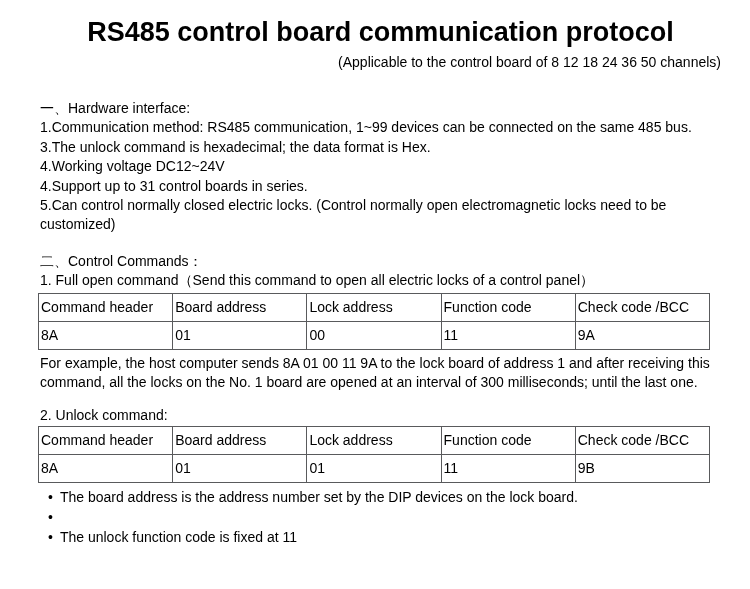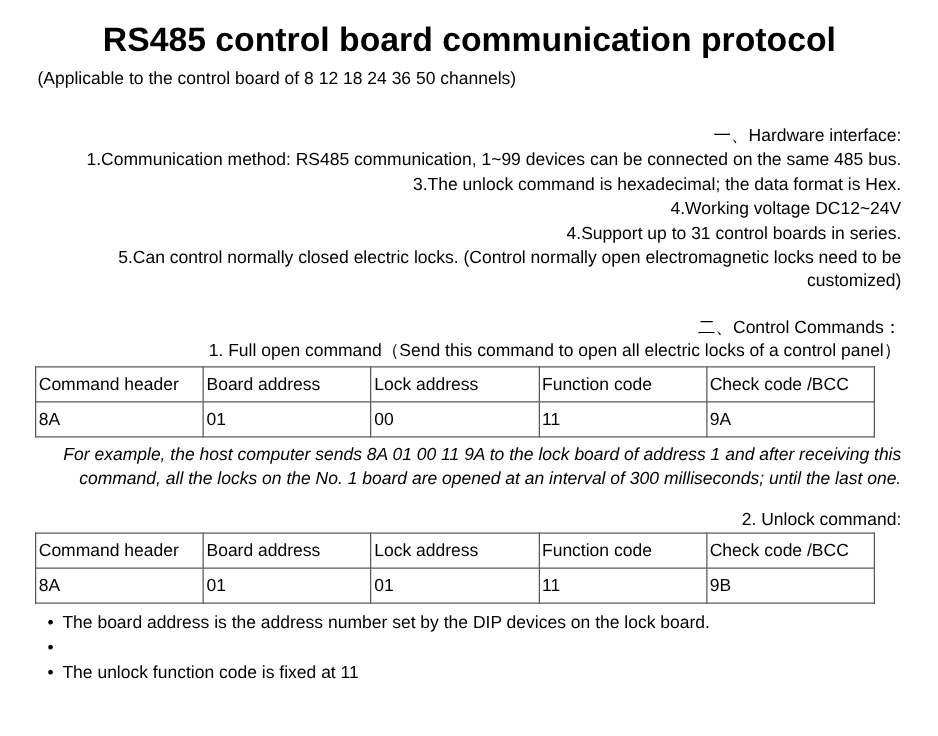--- a/index.html
+++ b/index.html
@@ -11,66 +11,63 @@
     width: 750px;
     height: 589px;
     overflow: hidden;
     font-family: "Liberation Sans", sans-serif;
     color: #000000;
   }
   .page {
     box-sizing: border-box;
     width: 750px;
     height: 589px;
-    padding: 17px 29px 0 30px;
+    padding: 17px 29px 0 40px;
   }
   .title {
     margin: 0;
     font-size: 27px;
     line-height: 30px;
     font-weight: bold;
     text-align: center;
     letter-spacing: 0;
   }
   .subtitle {
     margin-top: 6px;
     font-size: 14px;
     line-height: 18px;
-    text-align: left;
+    text-align: right;
   }
   .body-line {
     font-size: 14px;
     line-height: 19.4px;
-    text-align: right;
   }
   .hardware-heading {
     margin-top: 28px;
   }
   .commands-heading {
     margin-top: 17px;
-    margin-left: 20px;
   }
   .cmd-table {
     border-collapse: collapse;
     table-layout: fixed;
     width: 672px;
     margin-left: -2px;
     margin-top: 2px;
   }
   .cmd-table td {
     border: 1px solid #595a5c;
     height: 27px;
     text-align: left;
     vertical-align: middle;
     font-size: 14px;
     padding: 0 2px;
   }
   .example-para {
     margin-top: 4px;
-    font-style: italic;
   }
   .unlock-label {
     margin-top: 14px;
   }
   .unlock-table {
     margin-top: 0;
   }
   .notes {
     margin-top: 4px;
     padding-left: 8px;

